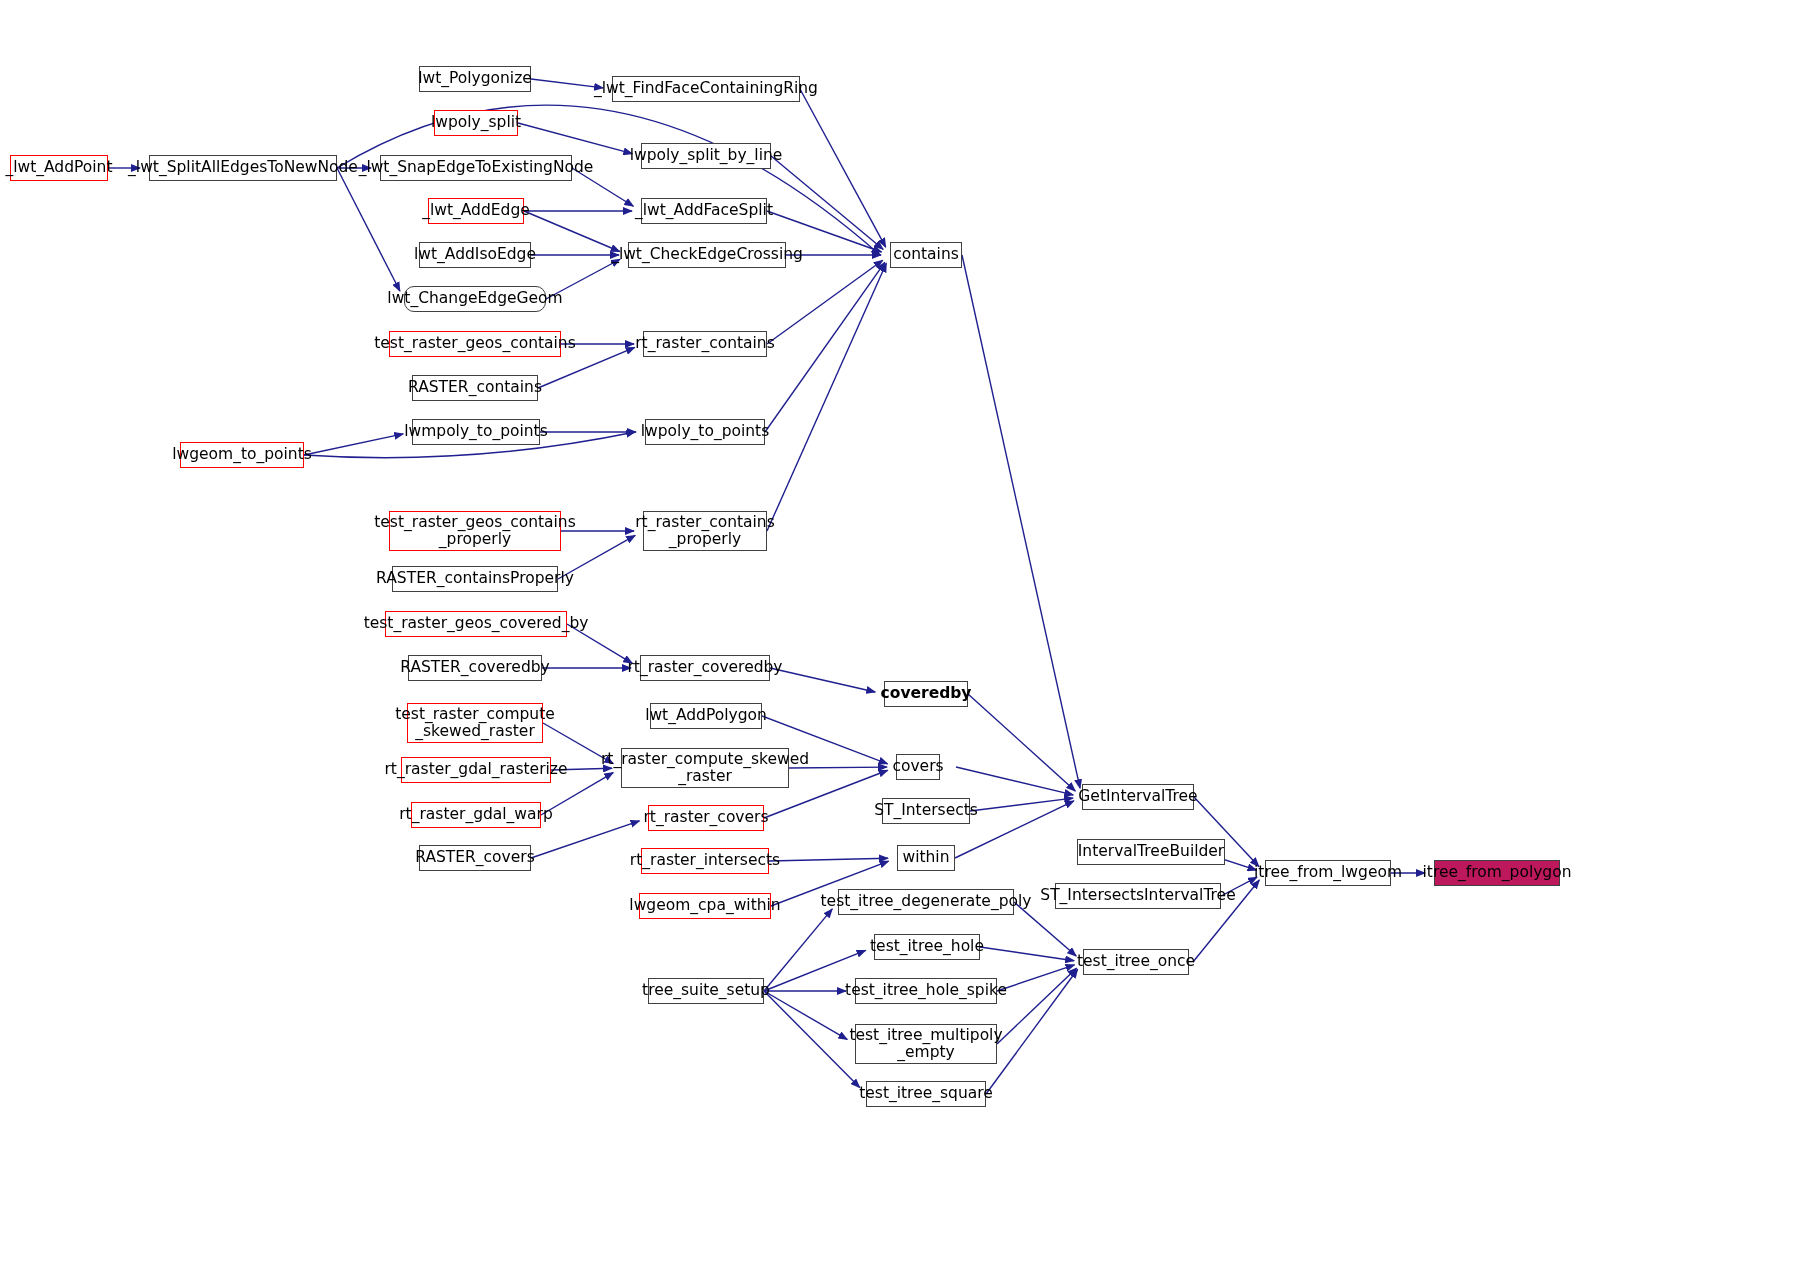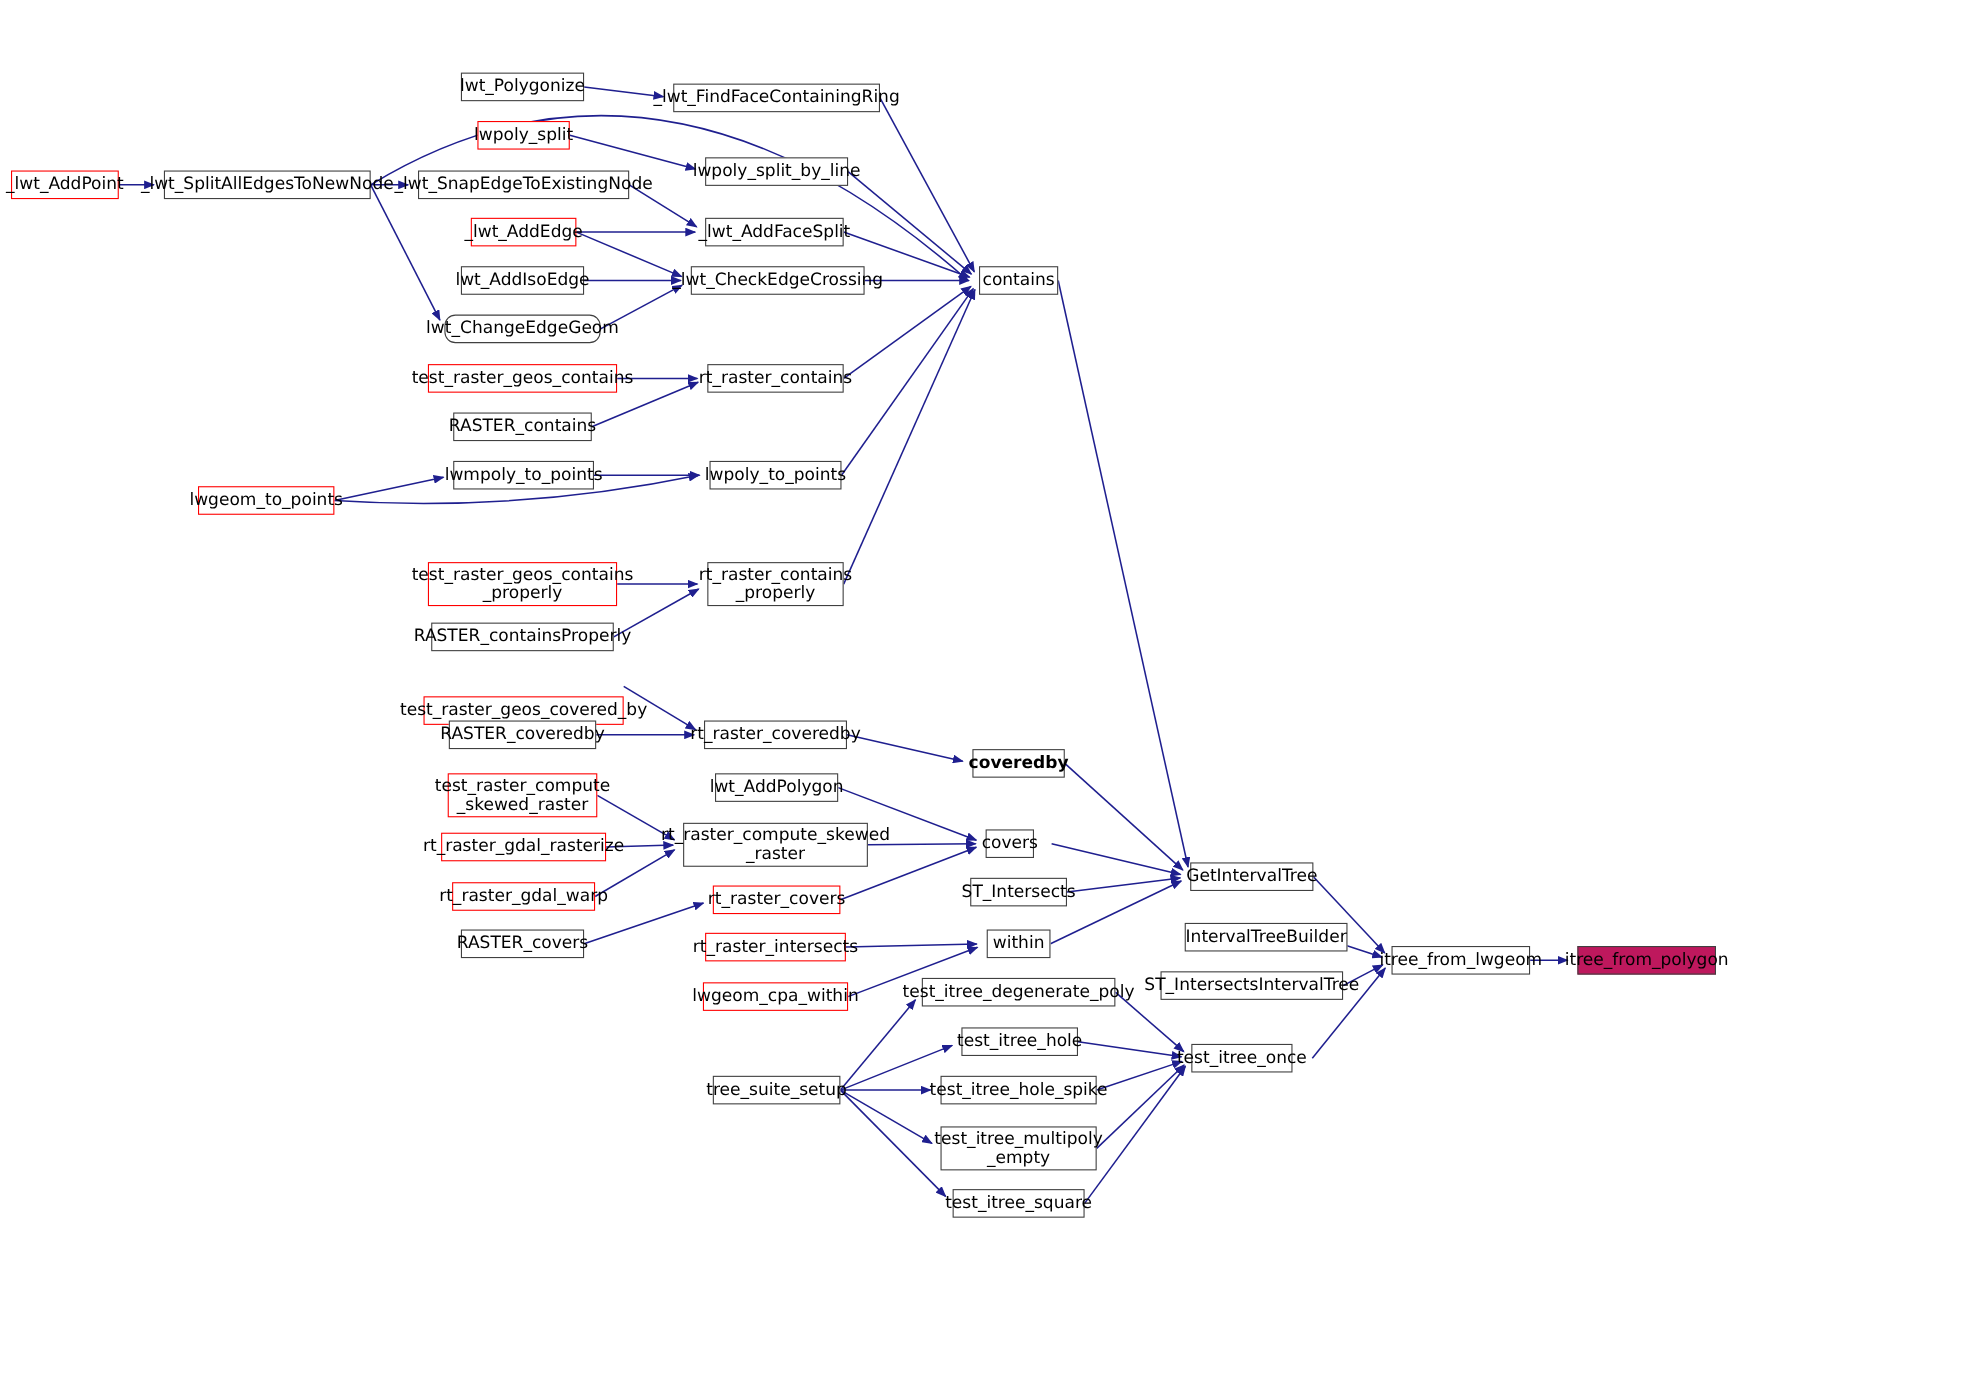--- a/index.html
+++ b/index.html
@@ -139,21 +139,21 @@
       <div class="node" style="left: 643px; top: 331px; width: 124px; height: 26px;"><span>rt_raster_contains</span></div>
       <div class="node" style="left: 412px; top: 375px; width: 126px; height: 26px;"><span>RASTER_contains</span></div>
       <div class="node" style="left: 412px; top: 419px; width: 128px; height: 26px;"><span>lwmpoly_to_points</span></div>
       <div class="node" style="left: 645px; top: 419px; width: 120px; height: 26px;"><span>lwpoly_to_points</span></div>
       <div class="node red" style="left: 180px; top: 442px; width: 124px; height: 26px;"><span>lwgeom_to_points</span></div>
       <div class="node red" style="left: 389px; top: 511px; width: 172px; height: 40px;"><span>test_raster_geos_contains
 _properly</span></div>
       <div class="node" style="left: 643px; top: 511px; width: 124px; height: 40px;"><span>rt_raster_contains
 _properly</span></div>
       <div class="node" style="left: 392px; top: 566px; width: 166px; height: 26px;"><span>RASTER_containsProperly</span></div>
-      <div class="node red" style="left: 385px; top: 611px; width: 182px; height: 26px; margin-top: 22px;"><span>test_raster_geos_covered_by</span></div>
+      <div class="node red" style="left: 385px; top: 611px; width: 182px; height: 26px;"><span>test_raster_geos_covered_by</span></div>
       <div class="node" style="left: 408px; top: 655px; width: 134px; height: 26px;"><span>RASTER_coveredby</span></div>
       <div class="node" style="left: 640px; top: 655px; width: 130px; height: 26px; align-items: center;"><span>rt_raster_coveredby</span></div>
       <div class="node" style="left: 884px; top: 681px; width: 84px; height: 26px; font-weight: bold;"><span>coveredby</span></div>
       <div class="node red" style="left: 407px; top: 703px; width: 136px; height: 40px;"><span>test_raster_compute
 _skewed_raster</span></div>
       <div class="node" style="left: 650px; top: 703px; width: 112px; height: 26px;"><span>lwt_AddPolygon</span></div>
       <div class="node" style="left: 621px; top: 748px; width: 168px; height: 40px;"><span>rt_raster_compute_skewed
 _raster</span></div>
       <div class="node red" style="left: 401px; top: 757px; width: 150px; height: 26px;"><span>rt_raster_gdal_rasterize</span></div>
       <div class="node" style="left: 896px; top: 754px; width: 44px; height: 26px;"><span>covers</span></div>
@@ -164,20 +164,20 @@
       <div class="node red" style="left: 641px; top: 848px; width: 128px; height: 26px;"><span>rt_raster_intersects</span></div>
       <div class="node" style="left: 897px; top: 845px; width: 58px; height: 26px;"><span>within</span></div>
       <div class="node" style="left: 1077px; top: 839px; width: 148px; height: 26px;"><span>IntervalTreeBuilder</span></div>
       <div class="node" style="left: 1082px; top: 784px; width: 112px; height: 26px;"><span>GetIntervalTree</span></div>
       <div class="node" style="left: 1265px; top: 860px; width: 126px; height: 26px;"><span>itree_from_lwgeom</span></div>
       <div class="node filled" style="left: 1434px; top: 860px; width: 126px; height: 26px;"><span>itree_from_polygon</span></div>
       <div class="node red" style="left: 639px; top: 893px; width: 132px; height: 26px;"><span>lwgeom_cpa_within</span></div>
       <div class="node" style="left: 838px; top: 889px; width: 176px; height: 26px;"><span>test_itree_degenerate_poly</span></div>
       <div class="node" style="left: 1055px; top: 883px; width: 166px; height: 26px;"><span>ST_IntersectsIntervalTree</span></div>
       <div class="node" style="left: 874px; top: 934px; width: 106px; height: 26px;"><span>test_itree_hole</span></div>
-      <div class="node" style="left: 1083px; top: 949px; width: 92px; height: 26px;"><span>test_itree_once</span></div>
+      <div class="node" style="left: 1083px; top: 949px; width: 106px; height: 26px;"><span>test_itree_once</span></div>
       <div class="node" style="left: 648px; top: 978px; width: 116px; height: 26px;"><span>tree_suite_setup</span></div>
       <div class="node" style="left: 855px; top: 978px; width: 142px; height: 26px;"><span>test_itree_hole_spike</span></div>
       <div class="node" style="left: 855px; top: 1024px; width: 142px; height: 40px;"><span>test_itree_multipoly
 _empty</span></div>
       <div class="node" style="left: 866px; top: 1081px; width: 120px; height: 26px;"><span>test_itree_square</span></div>
     </div>
 </div>
 
 </body></html>

